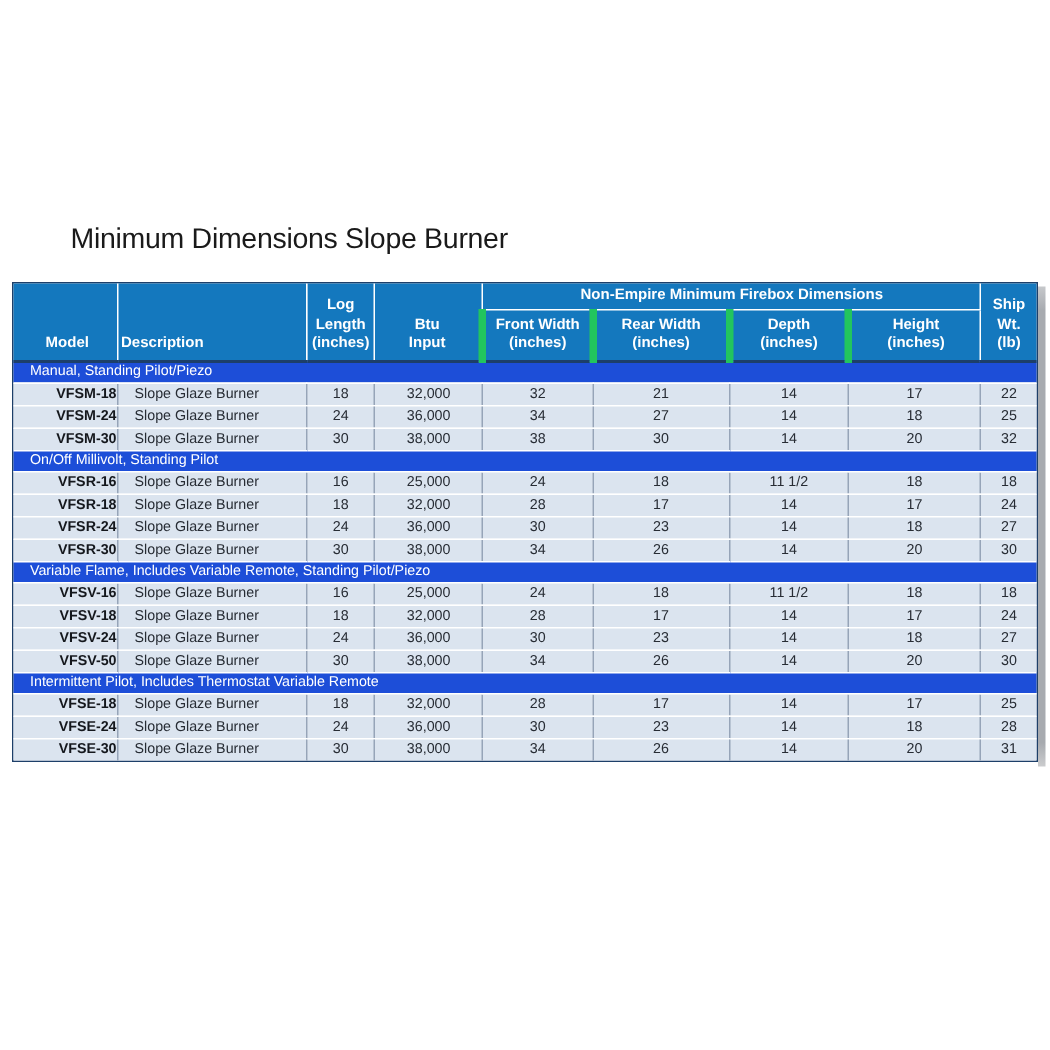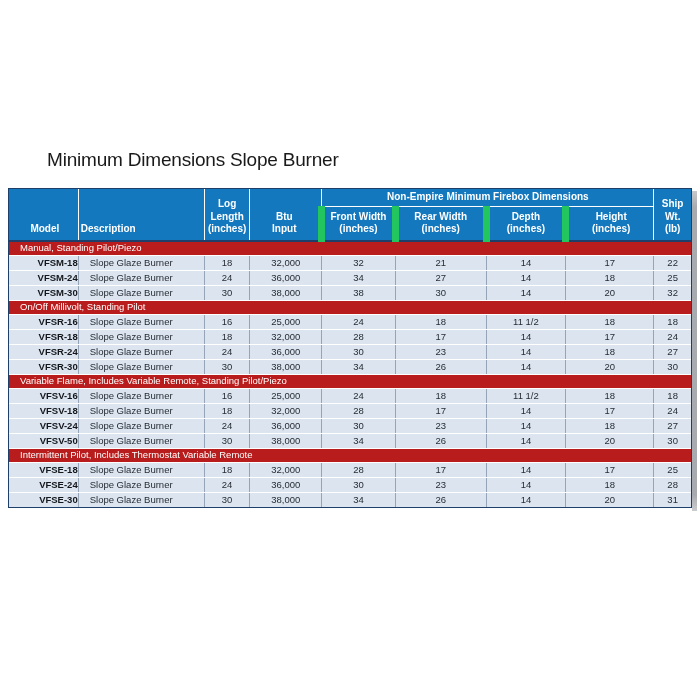--- a/index.html
+++ b/index.html
@@ -32,26 +32,26 @@
   thead th + th { border-left:1px solid #ffffff; }
   th.vbot { vertical-align:bottom; padding-bottom:5px; text-align:center; }
   th.h-model { text-align:center; padding-left:5px; }
   th.h-desc  { text-align:left; }
   th.group {
     height:17px; vertical-align:middle; text-align:center;
     border-bottom:1px solid #ffffff;
   }
   tr.sub-row th {
     height:35px; vertical-align:middle; text-align:center;
-    border-left:7px solid #22c55e;
+    border-left:5px solid #22c55e;
   }
 
   
   tr.band td {
-    background:#b91c1c; color:#ffffff; font-size:9.5px; font-weight:400;
+    background:#1d4ed8; color:#ffffff; font-size:9.5px; font-weight:400;
     height:14px; text-align:left; padding:0 0 1px 11px;
     border-bottom:1.5px solid #ffffff;
   }
 
   
   tbody td {
     background:#dbe4ef; color:#272c34; font-size:9.5px; height:15px;
     text-align:center; padding:0; border-bottom:1.5px solid #ffffff;
   }
   tbody tr.data td + td { border-left:1px solid #96a4b8; }

